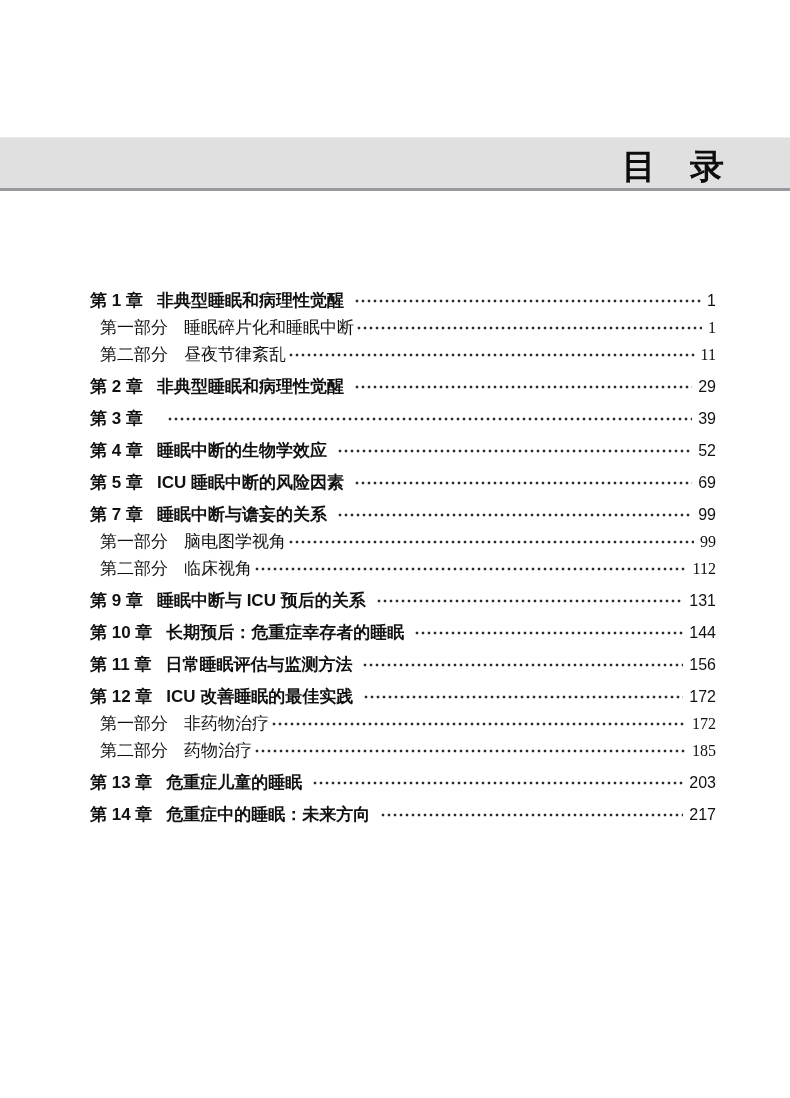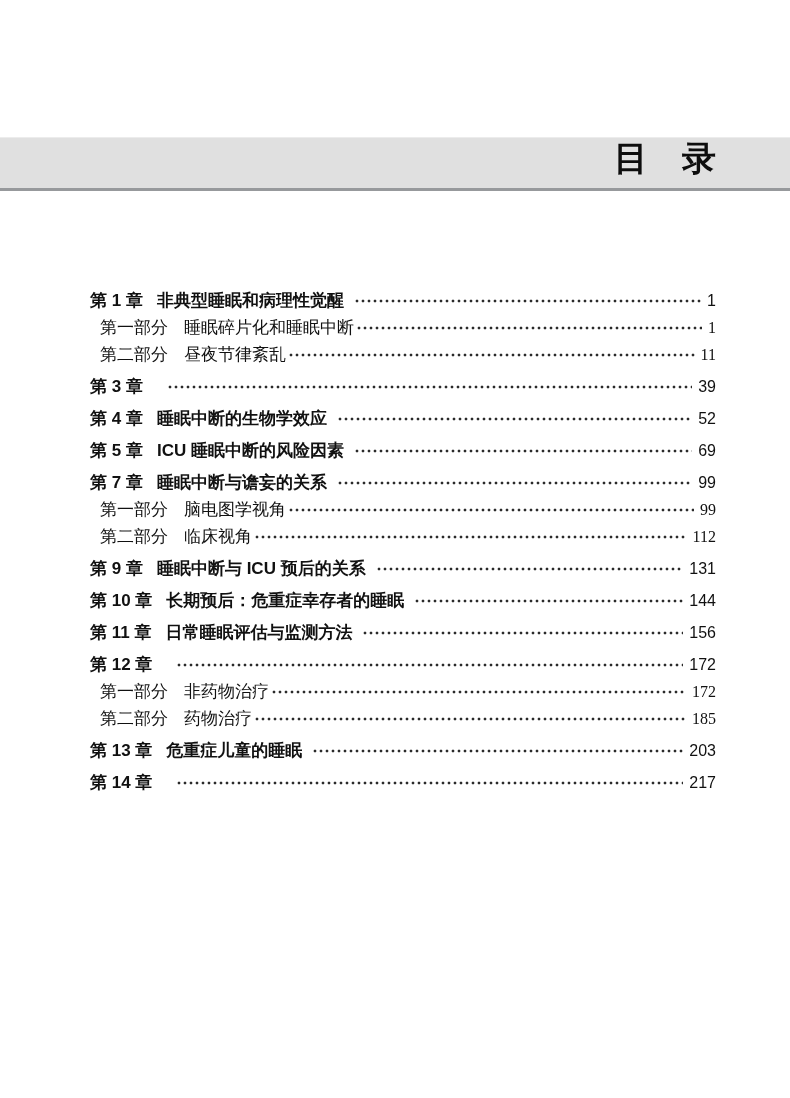--- a/index.html
+++ b/index.html
@@ -14,21 +14,21 @@
   .band{
     position:absolute;
     top:137px;left:0;
     width:790px;height:54px;
     box-sizing:border-box;
     background:#e0e0e0;
     border-top:1px solid #ececec;
     border-bottom:3px solid #97999c;
   }
   .band-title{
-    margin:8px;
+    margin:0;
     position:absolute;
     right:66px;bottom:3px;
     font-size:34px;
     line-height:1.1;
     font-weight:700;
     font-family:"Liberation Serif","DejaVu Serif",serif;
     color:#0d0d0d;
   }
   .toc{
     position:absolute;
@@ -105,20 +105,26 @@
         <span class="leader"></span>
         <span class="pagenum">1</span>
       </div>
       <div class="row part">
         <span class="label">第二部分</span>
         <span class="title">昼夜节律紊乱</span>
         <span class="leader"></span>
         <span class="pagenum">11</span>
       </div>
       <div class="row chapter">
+        <span class="label">第 2 章</span>
+        <span class="title">非典型睡眠和病理性觉醒</span>
+        <span class="leader"></span>
+        <span class="pagenum">29</span>
+      </div>
+      <div class="row chapter">
         <span class="label">第 3 章</span>
         <span class="leader"></span>
         <span class="pagenum">39</span>
       </div>
       <div class="row chapter">
         <span class="label">第 4 章</span>
         <span class="title">睡眠中断的生物学效应</span>
         <span class="leader"></span>
         <span class="pagenum">52</span>
       </div>
@@ -159,20 +165,21 @@
         <span class="pagenum">144</span>
       </div>
       <div class="row chapter">
         <span class="label">第 11 章</span>
         <span class="title">日常睡眠评估与监测方法</span>
         <span class="leader"></span>
         <span class="pagenum">156</span>
       </div>
       <div class="row chapter">
         <span class="label">第 12 章</span>
+        <span class="title">ICU 改善睡眠的最佳实践</span>
         <span class="leader"></span>
         <span class="pagenum">172</span>
       </div>
       <div class="row part">
         <span class="label">第一部分</span>
         <span class="title">非药物治疗</span>
         <span class="leader"></span>
         <span class="pagenum">172</span>
       </div>
       <div class="row part">
@@ -182,18 +189,19 @@
         <span class="pagenum">185</span>
       </div>
       <div class="row chapter">
         <span class="label">第 13 章</span>
         <span class="title">危重症儿童的睡眠</span>
         <span class="leader"></span>
         <span class="pagenum">203</span>
       </div>
       <div class="row chapter">
         <span class="label">第 14 章</span>
+        <span class="title">危重症中的睡眠：未来方向</span>
         <span class="leader"></span>
         <span class="pagenum">217</span>
       </div>
     </main>
 
 </div>
 
 </body></html>

